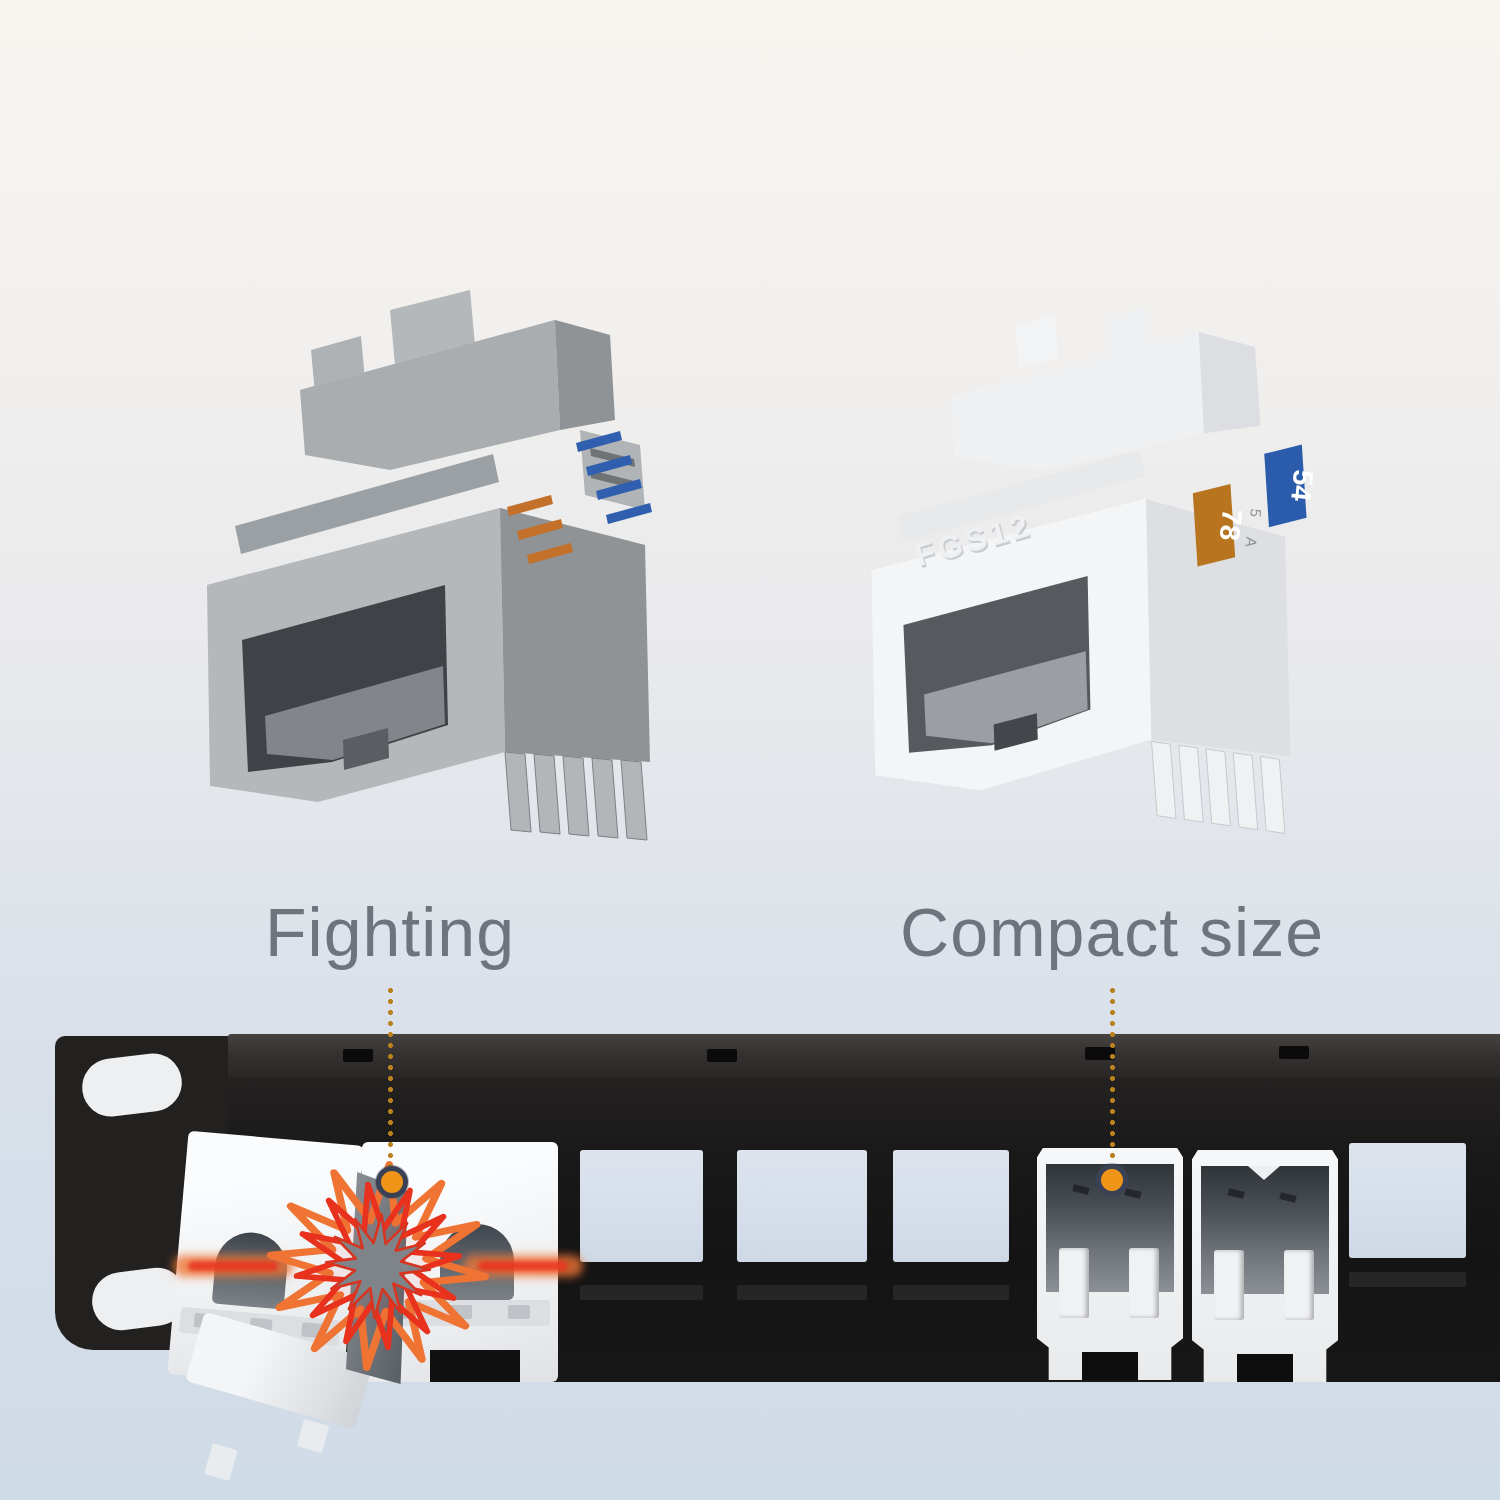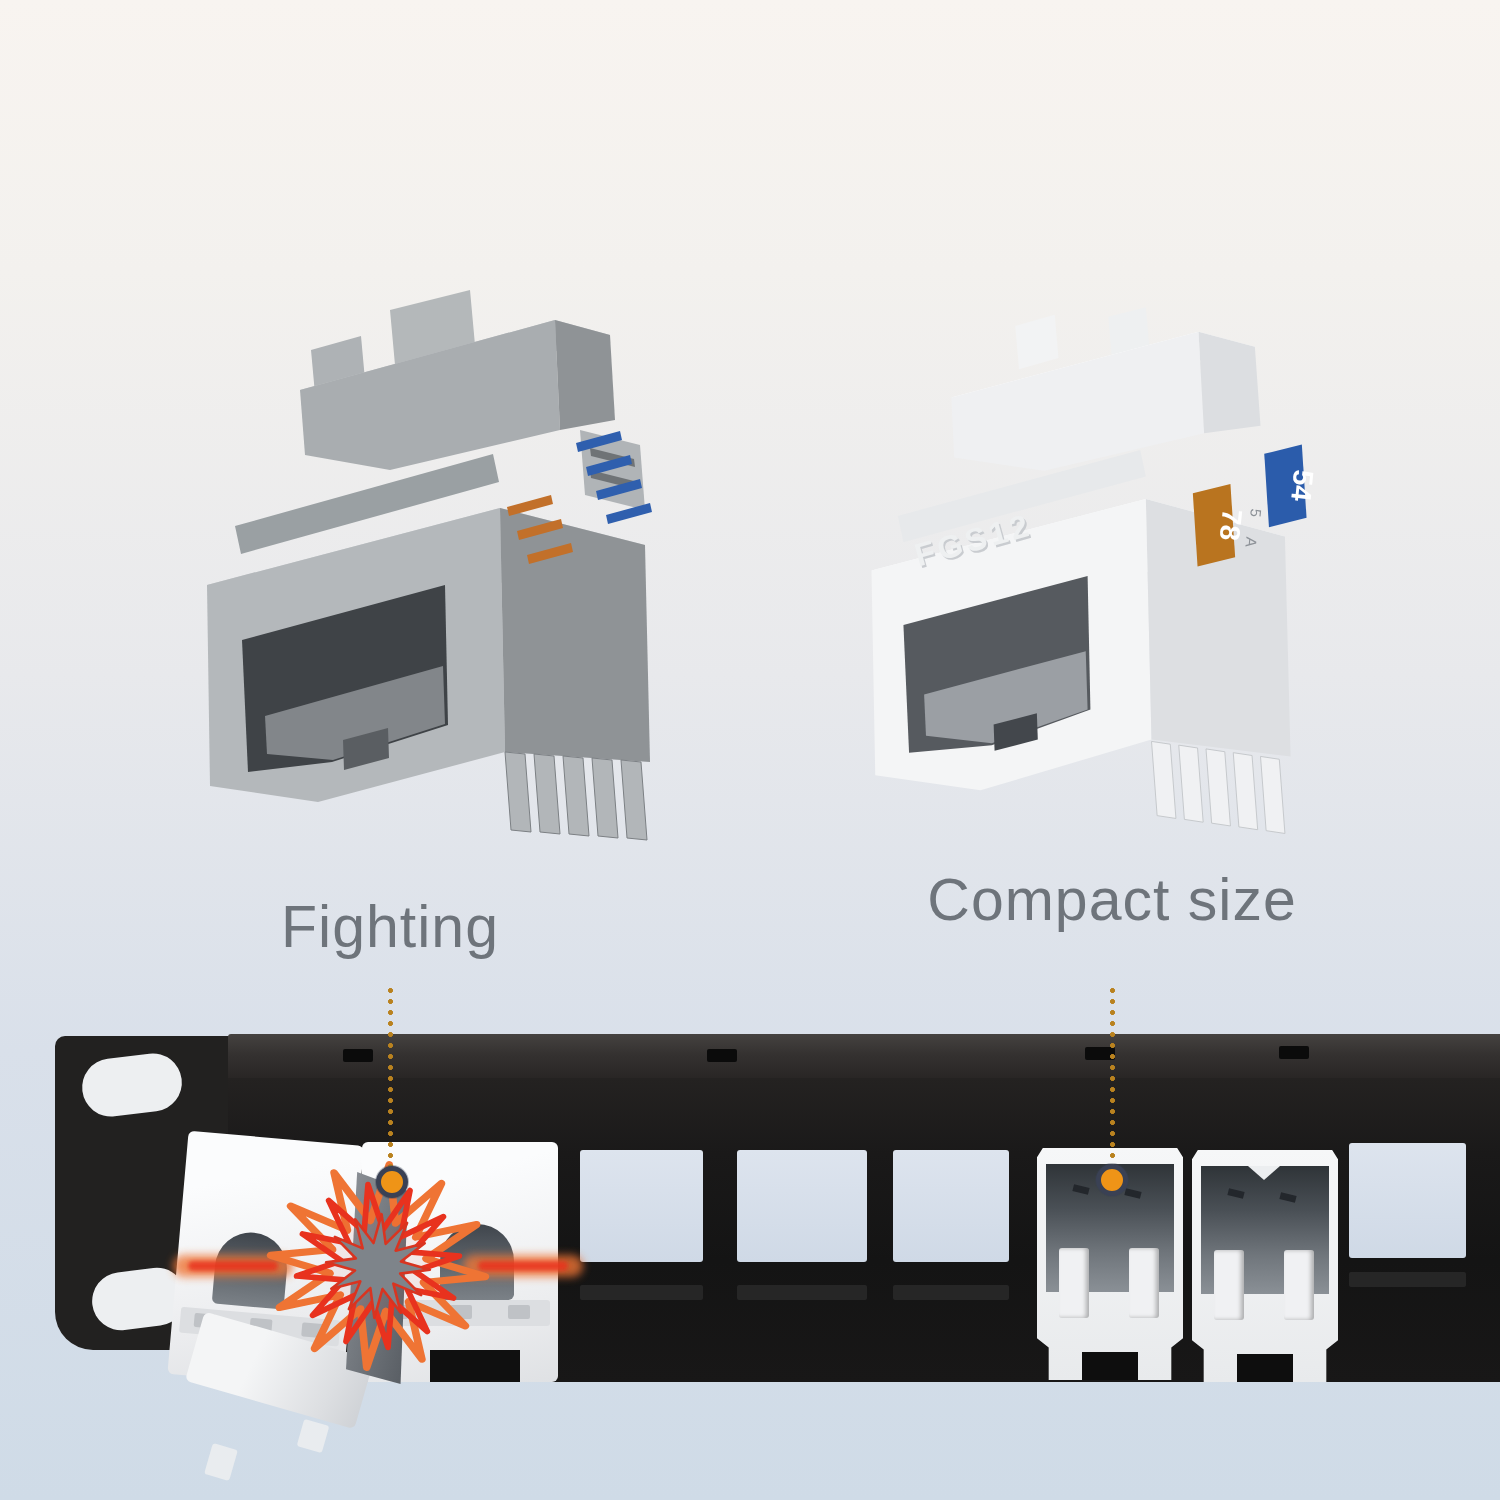--- a/index.html
+++ b/index.html
@@ -8,23 +8,23 @@
     background:linear-gradient(180deg,#f8f4f0 0%,#f3f1ee 18%,#e8e9ec 45%,#d9e0ea 70%,#cfdbe7 100%);
     font-family:"Liberation Sans",sans-serif;
   }
   .abs{position:absolute;}
   
   .title{
     left:0;top:94px;width:1500px;text-align:center;
     font-size:54px;font-weight:700;color:#3e4145;letter-spacing:.5px;
   }
   
-  .caption{font-size:59px;font-weight:400;color:#6e747b;text-align:center;letter-spacing:1px;}
+  .caption{font-size:68px;font-weight:400;color:#6e747b;text-align:center;letter-spacing:1px;}
   .caption.left{left:240px;top:893px;width:300px;}
-  .caption.right{left:892px;top:866px;width:440px;}
+  .caption.right{left:892px;top:893px;width:440px;}
   
   .leader{
     width:5px;z-index:40;
     background-image:radial-gradient(circle,#b9821f 2.2px,rgba(0,0,0,0) 2.6px);
     background-size:5px 11px;background-repeat:repeat-y;
   }
   .leader.l1{left:388px;top:985px;height:182px;}
   .leader.l2{left:1110px;top:985px;height:180px;}
   .marker{
     width:32px;height:32px;border-radius:50%;box-sizing:border-box;

